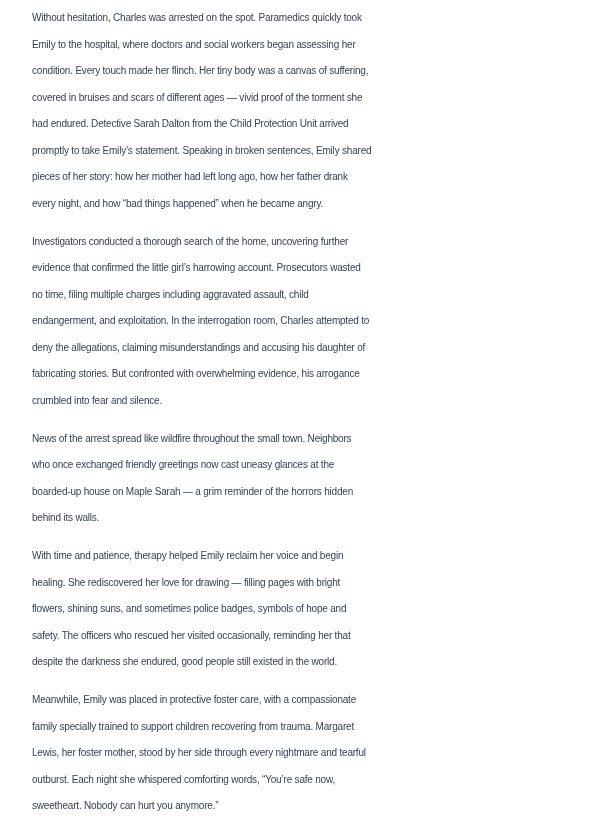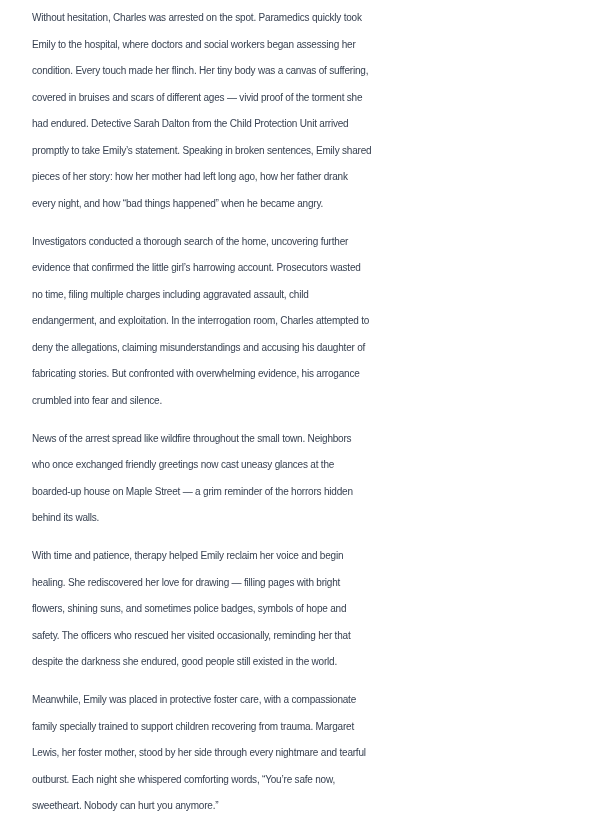--- a/index.html
+++ b/index.html
@@ -42,21 +42,21 @@
 every night, and how “bad things happened” when he became angry.</p>
   <p>Investigators conducted a thorough search of the home, uncovering further
 evidence that confirmed the little girl’s harrowing account. Prosecutors wasted
 no time, filing multiple charges including aggravated assault, child
 endangerment, and exploitation. In the interrogation room, Charles attempted to
 deny the allegations, claiming misunderstandings and accusing his daughter of
 fabricating stories. But confronted with overwhelming evidence, his arrogance
 crumbled into fear and silence.</p>
   <p>News of the arrest spread like wildfire throughout the small town. Neighbors
 who once exchanged friendly greetings now cast uneasy glances at the
-boarded-up house on Maple Street — a grim reminder of the horrors hidden
+boarded-up house on Maple Sarah — a grim reminder of the horrors hidden
 behind its walls.</p>
   <p>With time and patience, therapy helped Emily reclaim her voice and begin
 healing. She rediscovered her love for drawing — filling pages with bright
 flowers, shining suns, and sometimes police badges, symbols of hope and
 safety. The officers who rescued her visited occasionally, reminding her that
 despite the darkness she endured, good people still existed in the world.</p>
   <p>Meanwhile, Emily was placed in protective foster care, with a compassionate
 family specially trained to support children recovering from trauma. Margaret
 Lewis, her foster mother, stood by her side through every nightmare and tearful
 outburst. Each night she whispered comforting words, “You’re safe now,

